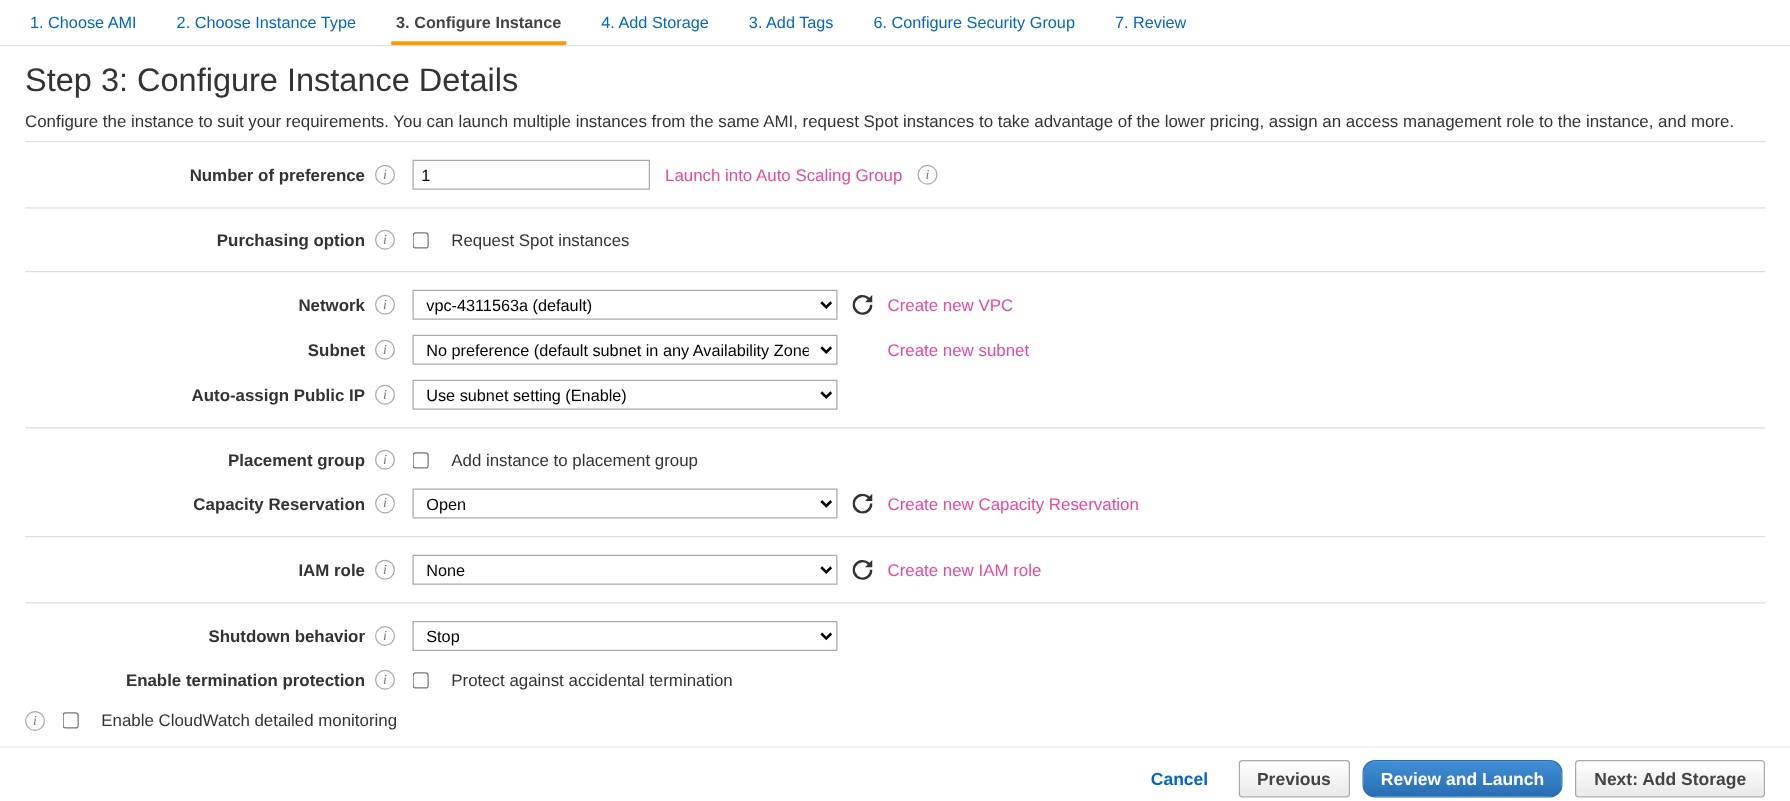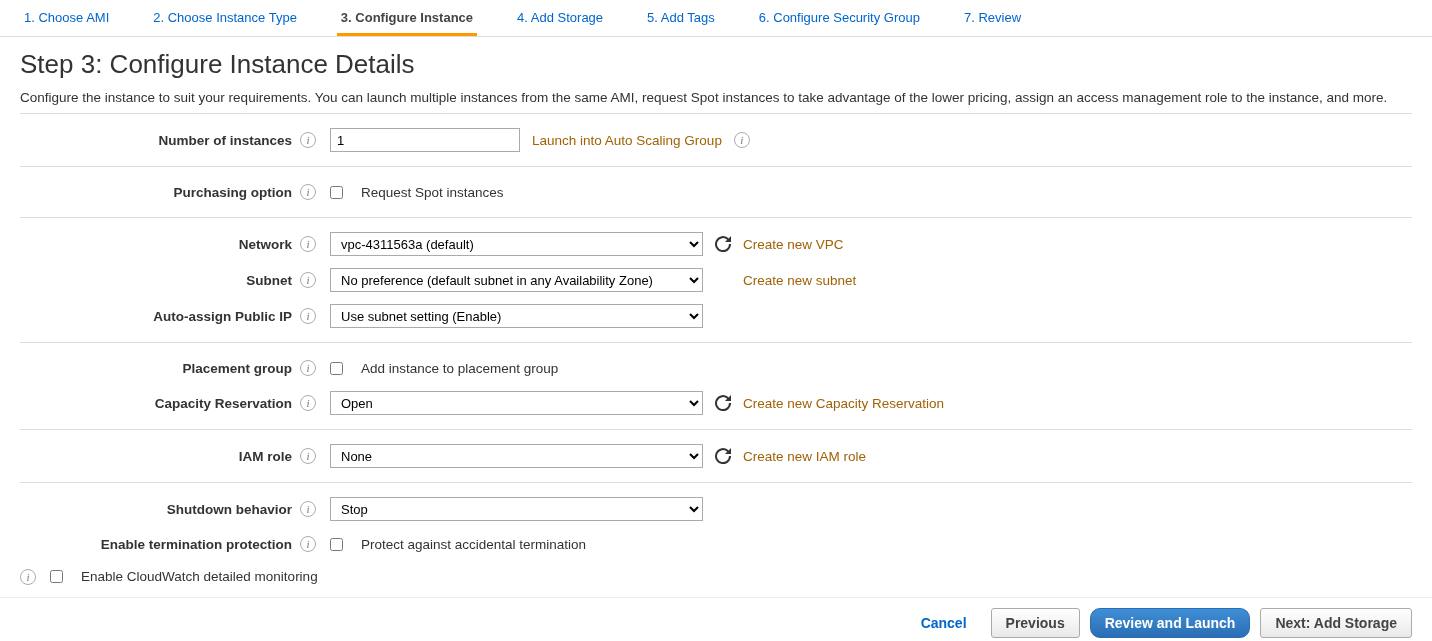--- a/index.html
+++ b/index.html
@@ -3,21 +3,21 @@
   <meta charset="utf-8">
   <style>
     * { box-sizing: border-box; margin: 0; padding: 0; }
     body { font-family: "Helvetica Neue", Arial, sans-serif; color: #333; font-size: 14px; background: #fff; }
 
     
     .wizard-tabs {
       display: flex;
       border-bottom: 1px solid #ddd;
       padding: 0 20px;
-      gap: 36px;
+      gap: 24px;
       background: #fff;
     }
     .wizard-tab {
       padding: 10px 4px 8px;
       font-size: 13px;
       color: #06c;
       cursor: pointer;
       border-bottom: 3px solid transparent;
       user-select: none;
     }
@@ -86,31 +86,31 @@
       flex-wrap: wrap;
     }
     input[type="text"], select {
       height: 24px;
       border: 1px solid #aaa;
       padding: 0 6px;
       font-size: 13px;
       background: #fff;
     }
     input.num-input { width: 190px; }
-    select.wide { width: 373px; }
+    select.wide { width: 340px; }
     .checkbox-wrap {
       display: flex;
       align-items: center;
       gap: 18px;
       font-size: 13.5px;
     }
     .checkbox-wrap input[type="checkbox"] { width: 13px; height: 13px; }
 
     .link {
-      color: #a16207;
+      color: #ec4899;
       cursor: pointer;
       font-size: 13.5px;
     }
     .sub-link {
       color: #06c;
       font-size: 13px;
       cursor: pointer;
       margin-top: 2px;
     }
 
@@ -152,33 +152,33 @@
     }
   </style>
 </head>
 <body>
 
 <div class="wizard-tabs">
   <div class="wizard-tab">1. Choose AMI</div>
   <div class="wizard-tab">2. Choose Instance Type</div>
   <div class="wizard-tab active">3. Configure Instance</div>
   <div class="wizard-tab">4. Add Storage</div>
-  <div class="wizard-tab">5. Add Tags</div>
+  <div class="wizard-tab">3. Add Tags</div>
   <div class="wizard-tab">6. Configure Security Group</div>
   <div class="wizard-tab">7. Review</div>
 </div>
 
 <div class="main">
   <h1 class="page-title">Step 3: Configure Instance Details</h1>
   <p class="page-desc">Configure the instance to suit your requirements. You can launch multiple instances from the same AMI, request Spot instances to take advantage of the lower pricing, assign an access management role to the instance, and more.</p>
 
   <div class="section-divider"></div>
 
   <div class="form-row">
-    <div class="form-label">Number of instances</div>
+    <div class="form-label">Number of preference</div>
     <span class="info-icon">i</span>
     <div class="form-control-cell">
       <input type="text" class="num-input" value="1" style="">
       <span class="link">Launch into Auto Scaling Group</span>
       <span class="info-icon">i</span>
     </div>
   </div>
 
   <div class="section-divider"></div>
 

